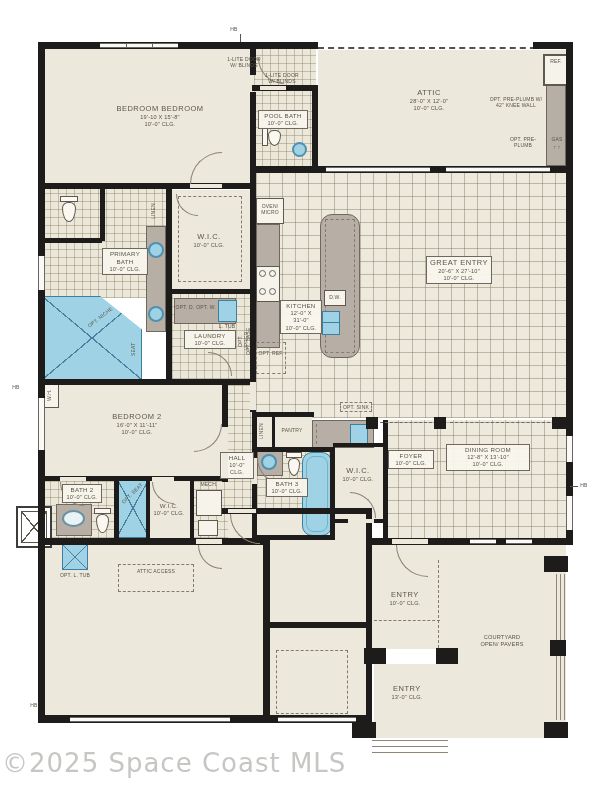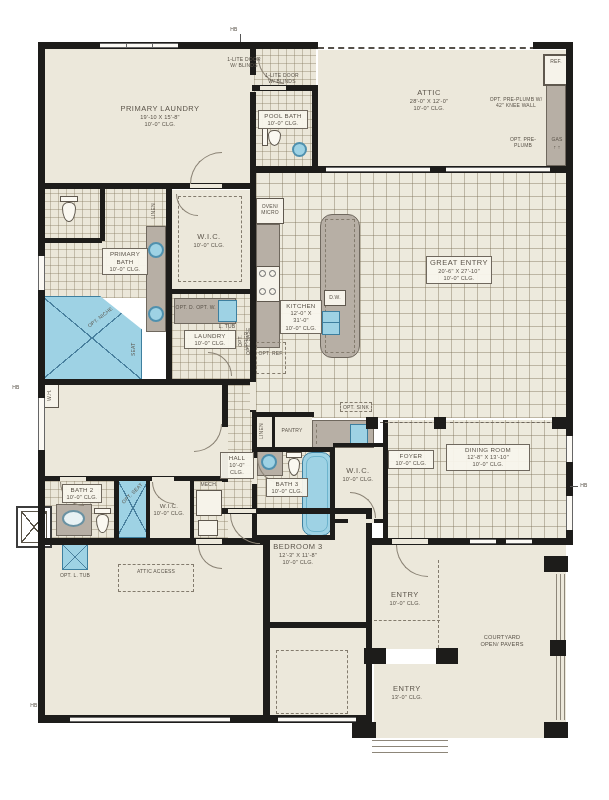--- a/index.html
+++ b/index.html
@@ -212,21 +212,21 @@
   <div class="arc" style="left:194px;top:424px;width:28px;height:28px;transform:rotate(270deg)"></div>
   <div class="arc" style="left:60px;top:482px;width:24px;height:24px"></div>
   <div class="arc" style="left:152px;top:482px;width:22px;height:22px"></div>
   <div class="arc" style="left:257px;top:458px;width:26px;height:26px"></div>
   <div class="arc" style="left:230px;top:514px;width:30px;height:30px"></div>
   <div class="arc" style="left:350px;top:492px;width:26px;height:26px;transform:rotate(180deg)"></div>
   <div class="arc" style="left:396px;top:545px;width:32px;height:32px"></div>
   <div class="arc" style="left:198px;top:545px;width:24px;height:24px"></div>
 
   <div class="lb" style="left:95px;top:104px;width:130px">
-    <span class="nm">PRIMARY LAUNDRY</span>
+    <span class="nm">BEDROOM BEDROOM</span>
     <span class="dm">19'-10 X 15'-8"</span>
     <span class="dm">10'-0" CLG.</span>
   </div>
   <div class="lb bx" style="left:258px;top:110px;width:50px">
     <span class="nms">POOL BATH</span>
     <span class="dm">10'-0" CLG.</span>
   </div>
   <div class="lb" style="left:400px;top:88px;width:58px">
     <span class="nm">ATTIC</span>
     <span class="dm">28'-0" X 12'-0"</span>
@@ -272,20 +272,25 @@
   <div class="lb t5 vt" style="left:237px;top:326px;width:8px;height:30px">OPT. UPPER</div>
   <div class="lb t5 vt" style="left:245px;top:326px;width:8px;height:30px">OPT. BASE</div>
   <div class="lb t5 vt" style="left:130px;top:340px;width:9px;height:18px">SEAT</div>
   <div class="lb t5" style="left:226px;top:26px;width:16px">HB</div>
   <div style="left:240px;top:34px;width:1px;height:8px;background:#555"></div>
   <div class="lb t5" style="left:8px;top:384px;width:16px">HB</div>
   <div class="lb t5 vt" style="left:46px;top:384px;width:11px;height:22px">W.H.</div>
   <div class="lb t5" style="left:576px;top:482px;width:16px">HB</div>
   <div style="left:570px;top:486px;width:8px;height:1px;background:#555"></div>
   <div class="lb t5" style="left:26px;top:702px;width:16px">HB</div>
+  <div class="lb" style="left:82px;top:412px;width:110px">
+    <span class="nm">BEDROOM 2</span>
+    <span class="dm">16'-0" X 11'-11"</span>
+    <span class="dm">10'-0" CLG.</span>
+  </div>
   <div class="lb bx" style="left:62px;top:484px;width:40px">
     <span class="nms">BATH 2</span>
     <span class="dm">10'-0" CLG.</span>
   </div>
   <div class="lb t5" style="left:116px;top:490px;width:32px;transform:rotate(-45deg)">OPT. SEAT</div>
   <div class="lb" style="left:146px;top:502px;width:46px">
     <span class="nms">W.I.C.</span>
     <span class="dm">10'-0" CLG.</span>
   </div>
   <div class="lb t5" style="left:192px;top:481px;width:34px">MECH.</div>
@@ -306,34 +311,30 @@
   </div>
   <div class="lb bx" style="left:388px;top:450px;width:46px">
     <span class="nms">FOYER</span>
     <span class="dm">10'-0" CLG.</span>
   </div>
   <div class="lb bx" style="left:446px;top:444px;width:84px">
     <span class="nms">DINING ROOM</span>
     <span class="dm">12'-8" X 13'-10"</span>
     <span class="dm">10'-0" CLG.</span>
   </div>
-  <div class="lb" style="left:244px;top:542px;width:108px">
-    <span class="nm">BEDROOM 3</span>
-    <span class="dm">12'-3" X 11'-8"</span>
-    <span class="dm">10'-0" CLG.</span>
-  </div>
   <div class="lb t5" style="left:128px;top:568px;width:56px">ATTIC ACCESS</div>
   <div class="lb t5" style="left:54px;top:572px;width:42px">OPT. L. TUB</div>
   <div class="lb" style="left:380px;top:590px;width:50px">
     <span class="nm">ENTRY</span>
     <span class="dm">10'-0" CLG.</span>
   </div>
   <div class="lb" style="left:382px;top:684px;width:50px">
     <span class="nm">ENTRY</span>
     <span class="dm">13'-0" CLG.</span>
   </div>
   <div class="lb" style="left:466px;top:634px;width:72px">
     <span class="dm">COURTYARD</span>
     <span class="dm">OPEN/ PAVERS</span>
   </div>
 
+  <div class="wm" style="left:2px;top:748px">©2025 Space Coast MLS</div>
 
 </div>
 
 </body></html>

